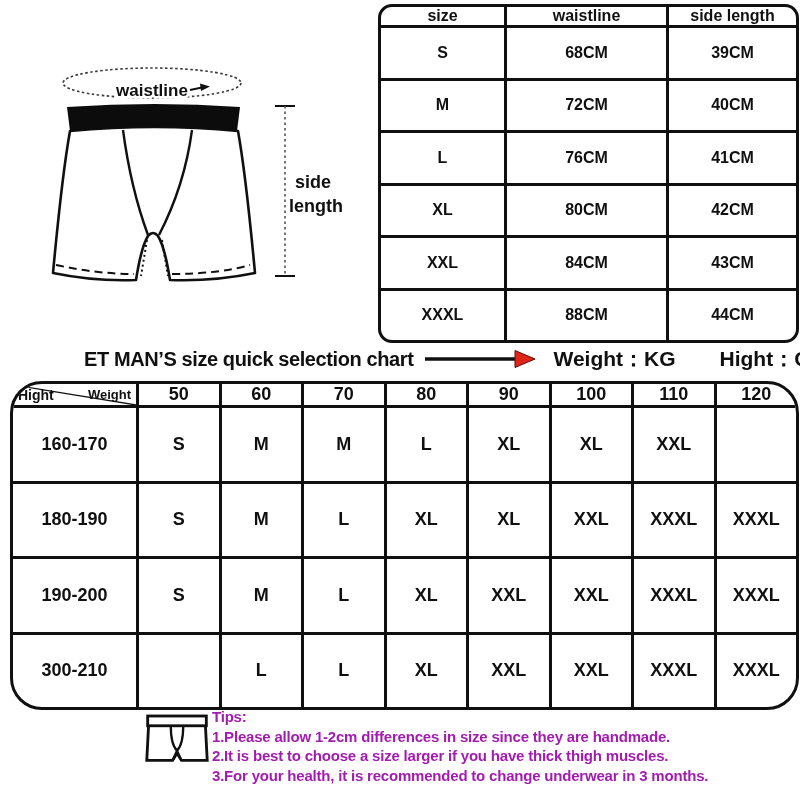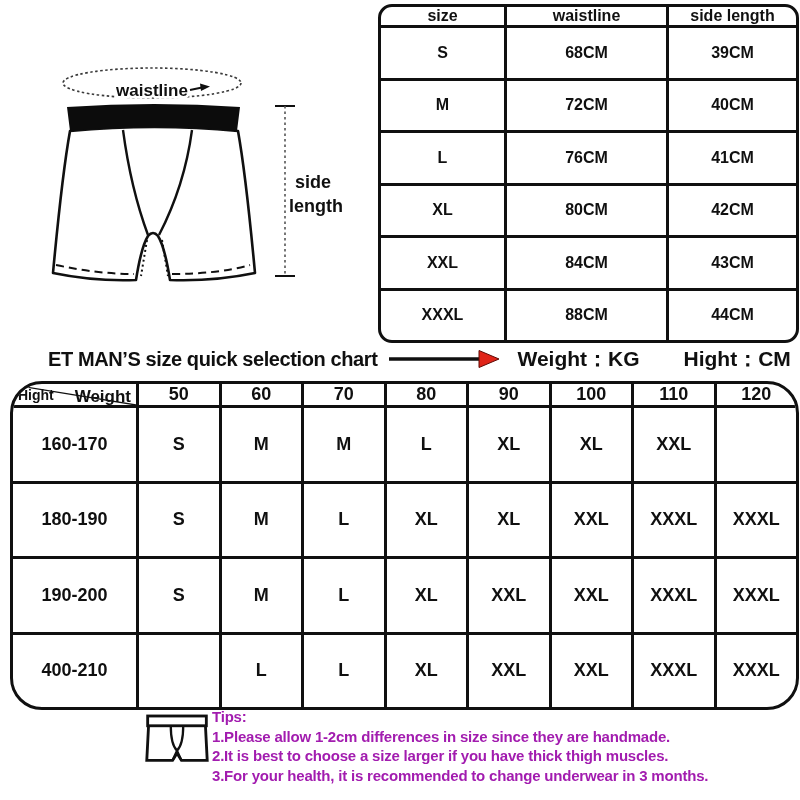--- a/index.html
+++ b/index.html
@@ -17,27 +17,27 @@
   .size-tbl col.c1{width:126px}
   .size-tbl col.c2{width:162px}
 
   .sel-tbl{left:10px;top:381px;width:783px;height:323px;border-radius:32px;font-size:18px;}
   .sel-tbl col.h{width:126px}
 
   
   .diag{position:relative;}
   .diag svg{position:absolute;left:0;top:0;width:100%;height:100%;}
   .diag line{stroke:#101010;stroke-width:3;}
-  .dw{position:absolute;top:3px;right:5px;font-size:17px;font-weight:bold;}
+  .dw{position:absolute;top:3px;right:5px;font-size:13px;font-weight:bold;}
   .dh{position:absolute;bottom:2px;left:5px;font-size:14px;font-weight:bold;}
 
   
   .heading-row{position:absolute;left:0;top:341px;width:800px;height:36px;
                display:flex;align-items:center;white-space:nowrap;}
-  .h-title{margin-left:48px;font-size:20px;font-weight:bold;letter-spacing:-0.4px;}
+  .h-title{margin-left:84px;font-size:20px;font-weight:bold;letter-spacing:-0.4px;}
   .h-arrow{margin-left:10px;flex:0 0 auto;}
   .h-arrow line{stroke:#101010;stroke-width:3.4;}
   .h-arrow polygon{fill:#e02418;stroke:#5f0a05;stroke-width:1;}
   .h-unit{margin-left:16px;font-size:21px;font-weight:bold;}
   .h-unit.hight{margin-left:44px;}
 
   
   .boxer-illo{position:absolute;left:22px;top:45px;width:336px;height:248px;}
 
   
@@ -191,21 +191,21 @@
             <td>S</td>
             <td>M</td>
             <td>L</td>
             <td>XL</td>
             <td>XXL</td>
             <td>XXL</td>
             <td>XXXL</td>
             <td>XXXL</td>
           </tr>
           <tr>
-            <td>400-210</td>
+            <td>300-210</td>
             <td></td>
             <td>L</td>
             <td>L</td>
             <td>XL</td>
             <td>XXL</td>
             <td>XXL</td>
             <td>XXXL</td>
             <td>XXXL</td>
           </tr>
         </tbody>

